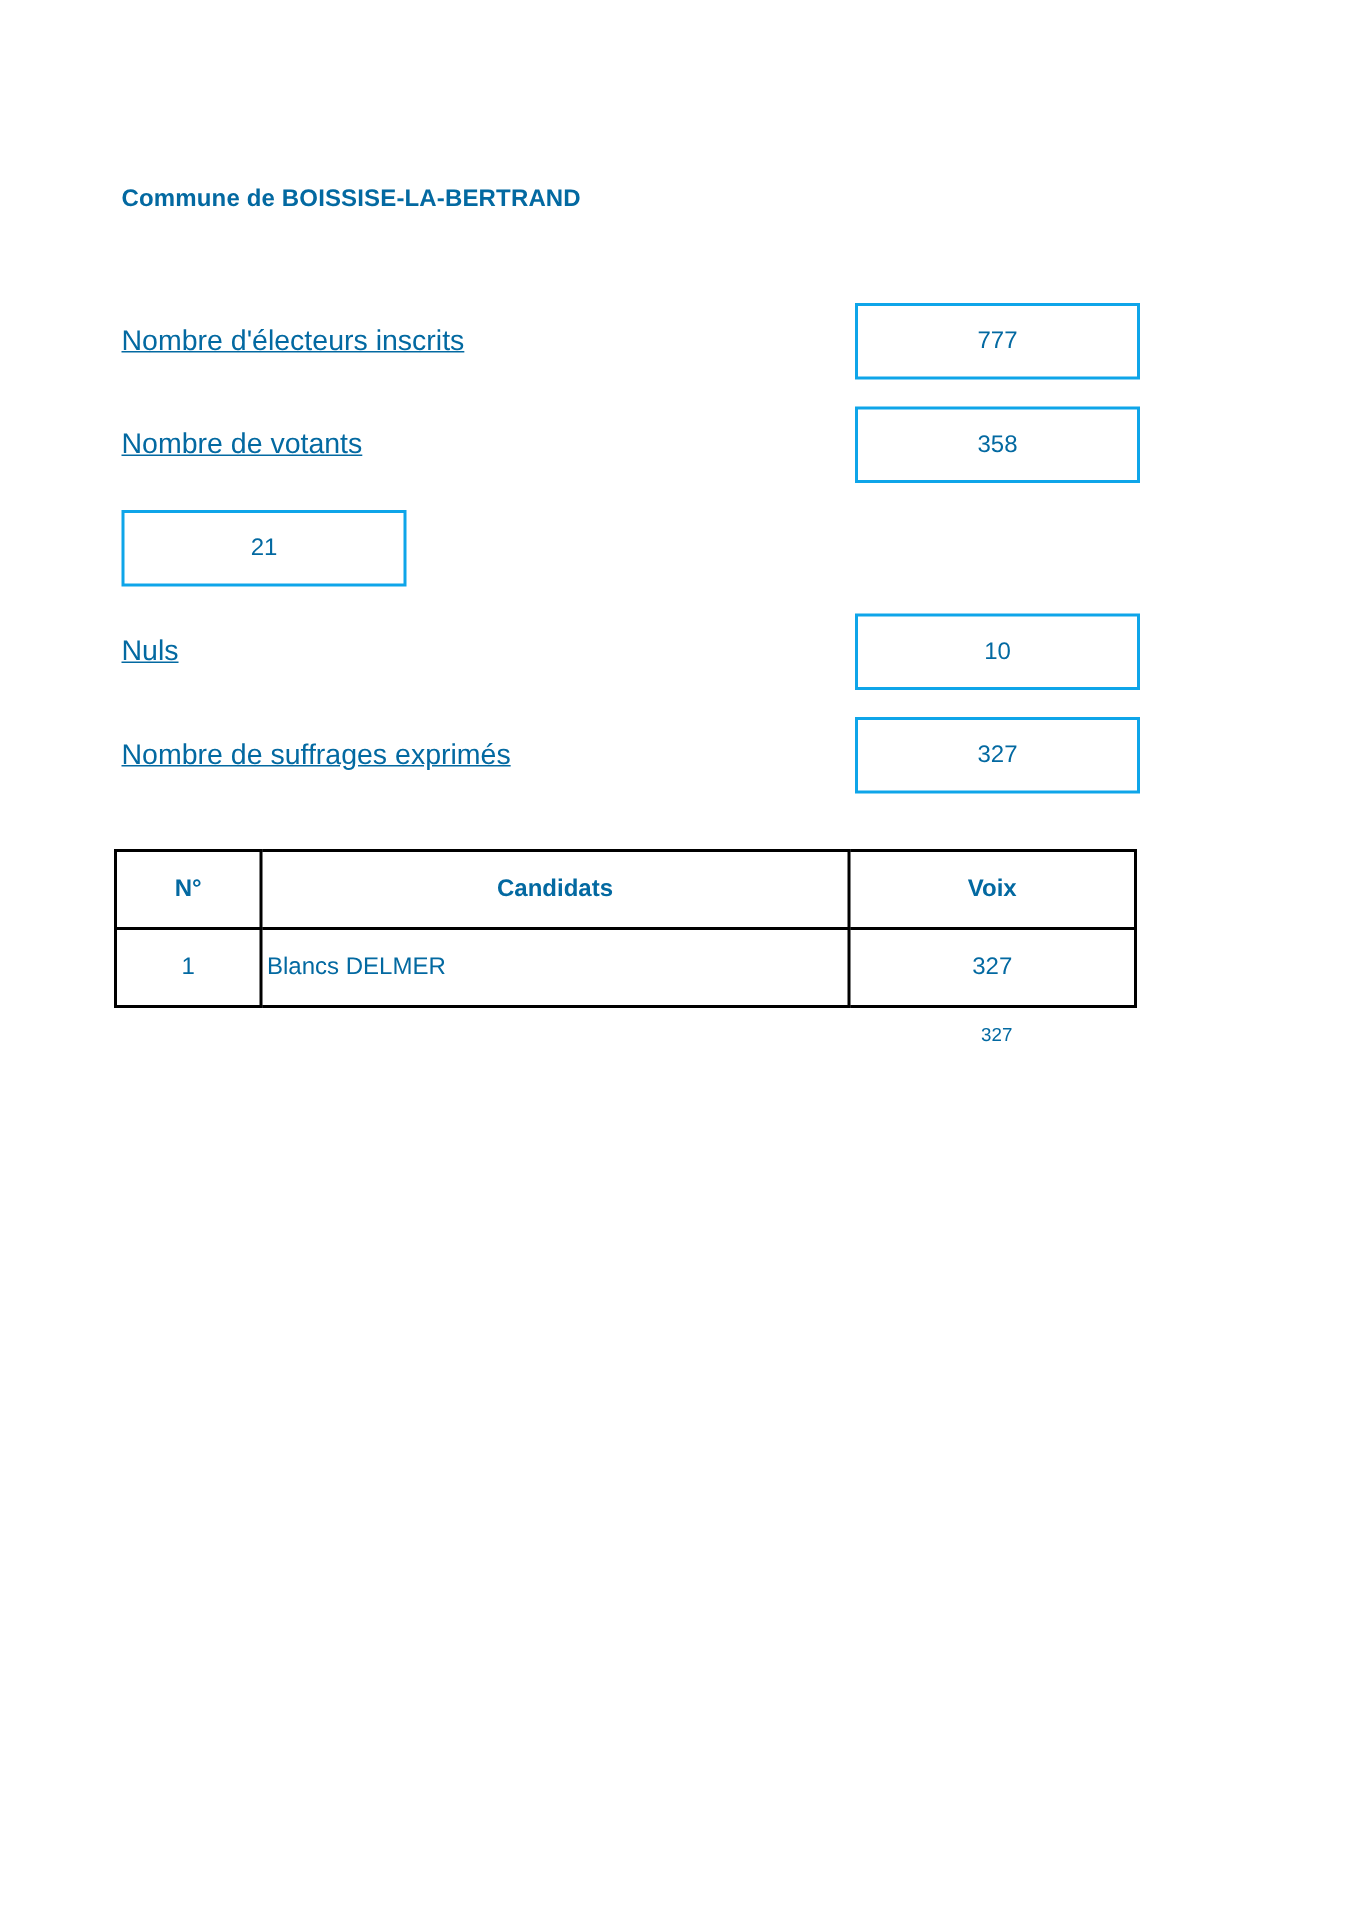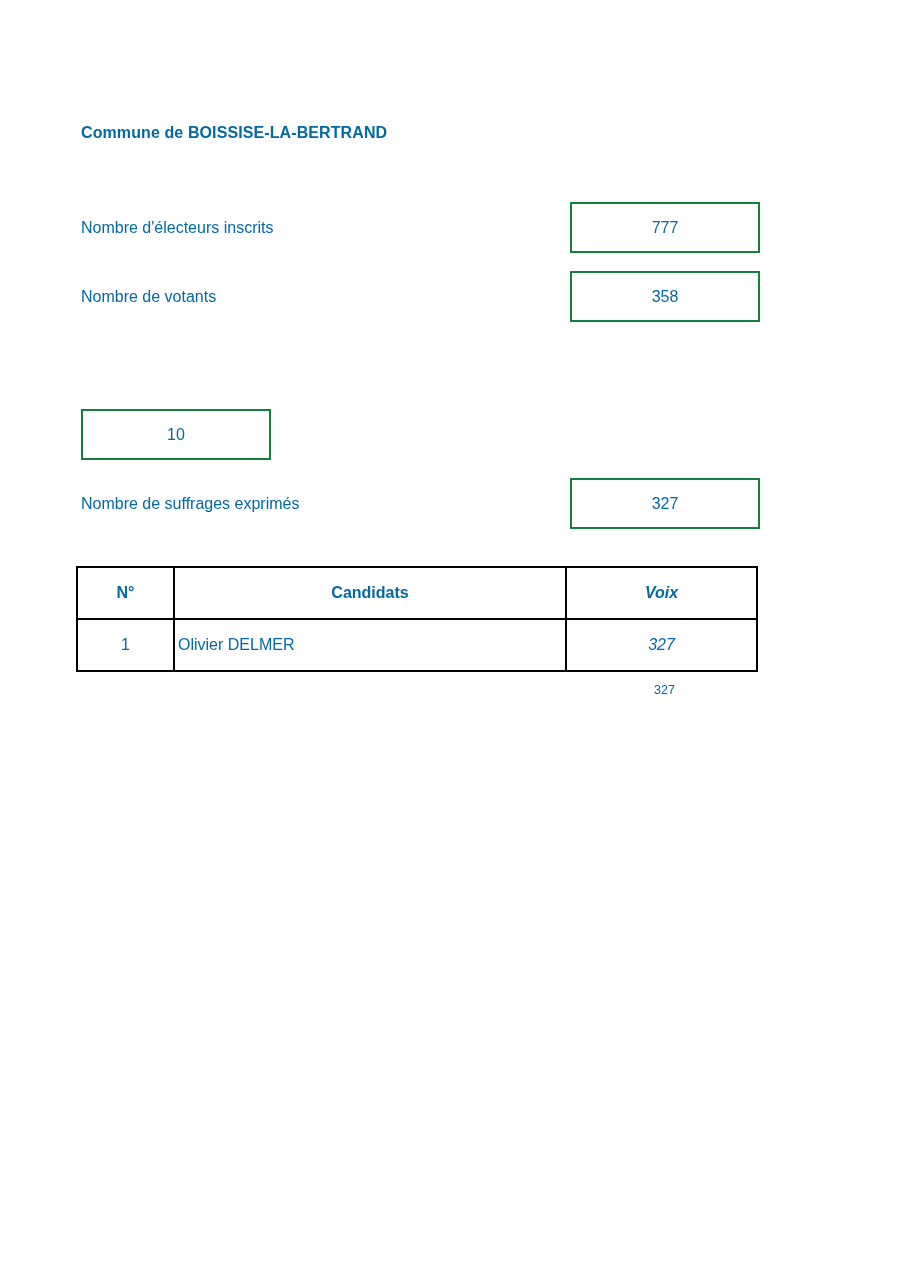--- a/index.html
+++ b/index.html
@@ -33,26 +33,27 @@
     width: 679px; 
   }
   .stat-row {
     display: flex;
     align-items: center;
     height: 51px;
     margin-bottom: 18px;
   }
   .stat-label {
     flex: 1;
-    font-size: 16px;
+    font-size: 19px;
+    text-decoration: underline;
   }
   .stat-box {
     width: 190px;
     height: 51px;
-    border: 2px solid #15803d;
+    border: 2px solid #0ea5e9;
     display: flex;
     align-items: center;
     justify-content: center;
     font-size: 16px;
     background: #ffffff;
   }
   .results-table {
     position: absolute;
     left: 76px;
     top: 566px;
@@ -63,21 +64,21 @@
   .results-table td {
     border: 2px solid #000000;
     font-size: 16px;
     height: 52px;
     padding: 0;
     background: #ffffff;
   }
   .results-table th { font-weight: bold; text-align: center; }
   .col-number    { width: 97px;  text-align: center; }
   .col-candidate { width: 392px; }
-  .col-votes     { width: 191px; text-align: center; font-style: italic; }
+  .col-votes     { width: 191px; text-align: center; }
   td.col-candidate { text-align: left; padding-left: 3px; }
   .table-total {
     position: absolute;
     left: 569px;
     top: 683px;
     width: 191px;
     text-align: center;
     font-size: 12.5px;
   }
 </style>
@@ -94,23 +95,25 @@
       <div class="stat-label">Nombre d'électeurs inscrits</div>
       <div class="stat-box">777</div>
     </div>
 
     <div class="stat-row">
       <div class="stat-label">Nombre de votants</div>
       <div class="stat-box">358</div>
     </div>
 
     <div class="stat-row">
+      <div class="stat-box">21</div>
     </div>
 
     <div class="stat-row">
+      <div class="stat-label">Nuls</div>
       <div class="stat-box">10</div>
     </div>
 
     <div class="stat-row">
       <div class="stat-label">Nombre de suffrages exprimés</div>
       <div class="stat-box">327</div>
     </div>
 
   </div>
 
@@ -118,21 +121,21 @@
     <thead>
       <tr>
         <th class="col-number">N°</th>
         <th class="col-candidate">Candidats</th>
         <th class="col-votes">Voix</th>
       </tr>
     </thead>
     <tbody>
       <tr>
         <td class="col-number">1</td>
-        <td class="col-candidate">Olivier DELMER</td>
+        <td class="col-candidate">Blancs DELMER</td>
         <td class="col-votes">327</td>
       </tr>
     </tbody>
   </table>
 
   <div class="table-total">327</div>
 
 </div>
 
 </body></html>

